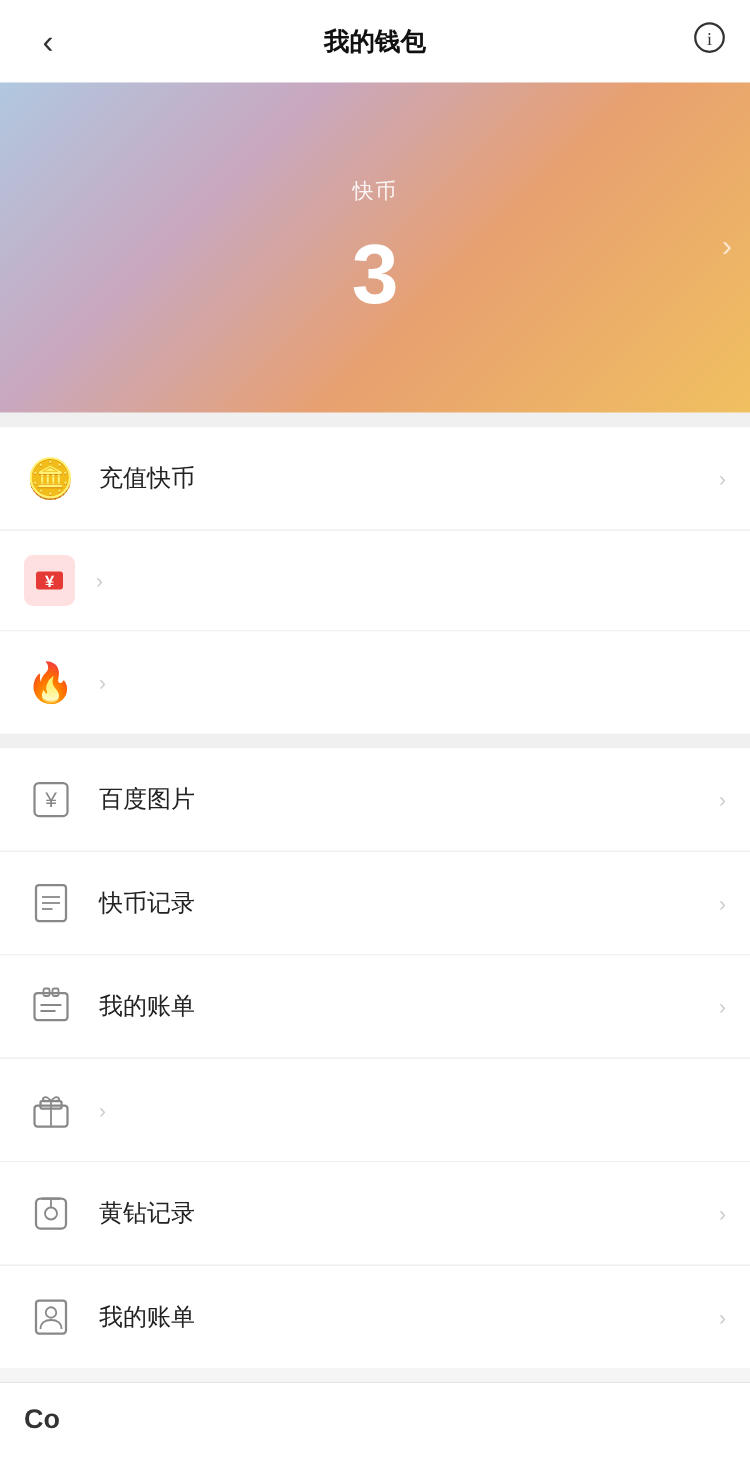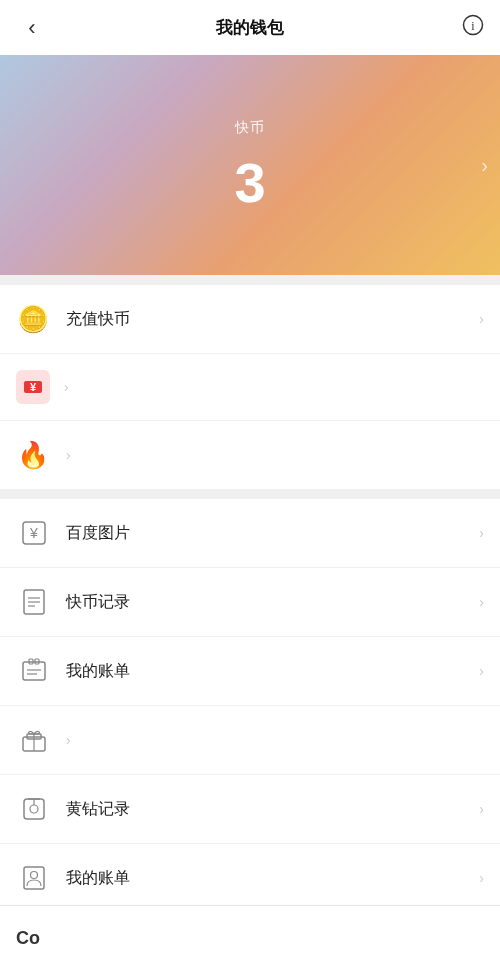--- a/index.html
+++ b/index.html
@@ -167,21 +167,21 @@
       color: rgba(100,100,100,0.5);
       pointer-events: none;
     }
 
     
     .bottom-tab {
       position: fixed;
       bottom: 0;
       left: 0;
       width: 500px;
-      height: 66px;
+      height: 50px;
       background: #fff;
       border-top: 1px solid #e5e5e5;
       display: flex;
       align-items: center;
       justify-content: flex-start;
       padding: 0 16px;
     }
 
     .bottom-co-text {
       font-size: 18px;

